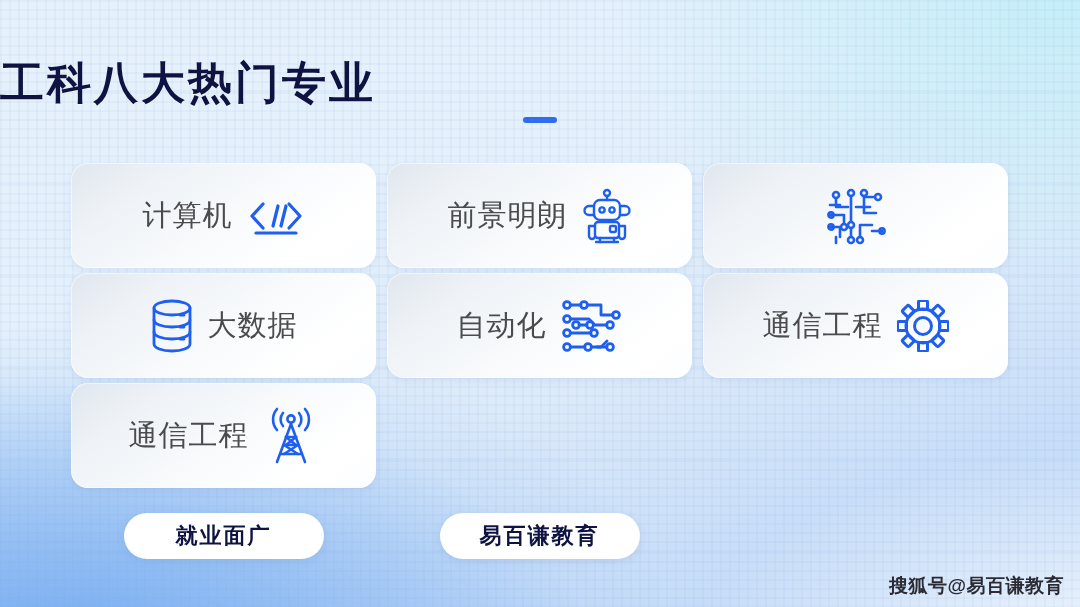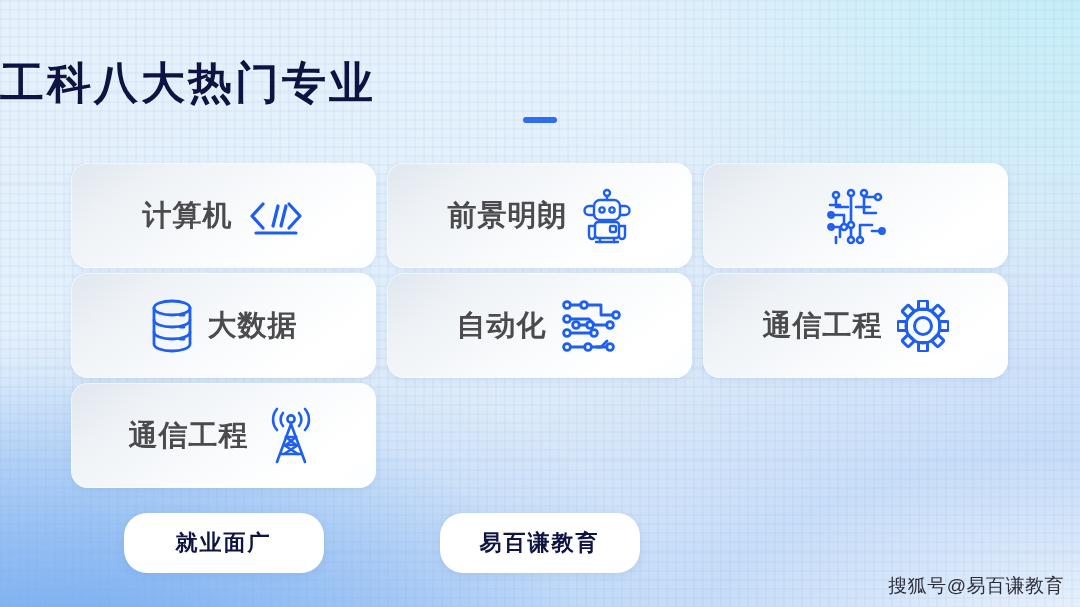--- a/index.html
+++ b/index.html
@@ -91,21 +91,21 @@
     justify-content: center;
     gap: 14px;
     background: linear-gradient(145deg, #dfe6ee 0%, #eef2f6 22%, #f8fafc 52%, #ffffff 78%, #fdfeff 100%);
     box-shadow:
       0 2px 7px rgba(90,130,190,0.13),
       0 0 0 1px rgba(255,255,255,0.55) inset;
   }
 
   .card-label {
     font-size: 29px;
-    font-weight: 700;
+    font-weight: 400;
     color: #4b4b4d;
     letter-spacing: 1px;
     line-height: 1;
     white-space: nowrap;
   }
   .card-label.wide-spaced { letter-spacing: 13px; padding-left: 13px; }
 
   .card-icon {
     display: inline-flex;
     align-items: center;
@@ -122,21 +122,21 @@
     left: 71px;
     width: 938px;
     display: grid;
     grid-template-columns: repeat(3, 305px);
     column-gap: 11px;
     z-index: 4;
   }
   .tag-pill {
     justify-self: center;
     width: 200px;
-    height: 60px;
+    height: 46px;
     border-radius: 23px;
     background: #ffffff;
     display: flex;
     align-items: center;
     justify-content: center;
     box-shadow: 0 2px 8px rgba(90,130,190,0.16);
   }
   .tag-label {
     font-size: 22px;
     font-weight: 800;
@@ -144,21 +144,21 @@
     letter-spacing: 2px;
     line-height: 1;
   }
 
   
   #watermark {
     position: absolute;
     right: 16px;
     bottom: 8px;
     font-size: 19px;
-    font-weight: 400;
+    font-weight: 700;
     color: #1b1b24;
     letter-spacing: 0.5px;
     opacity: 0.92;
     z-index: 5;
     white-space: nowrap;
   }
 </style>
 </head>
 <body>
 

